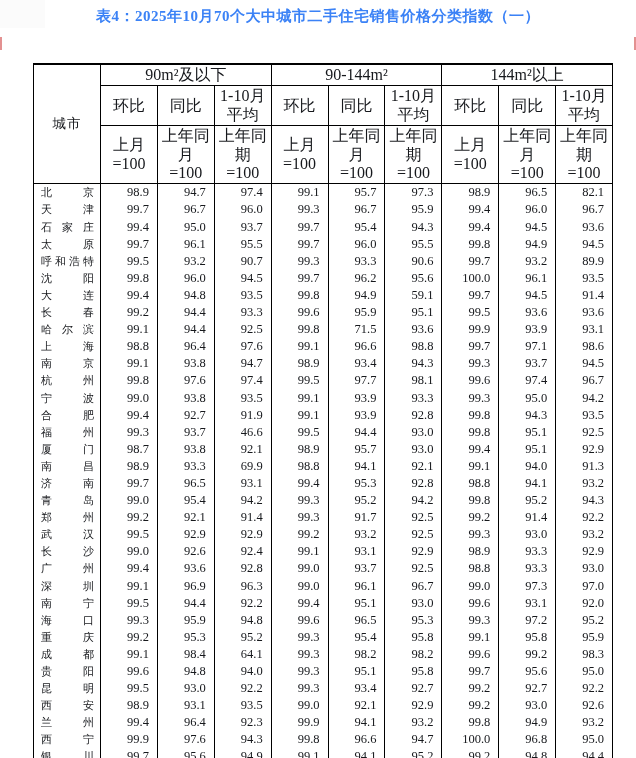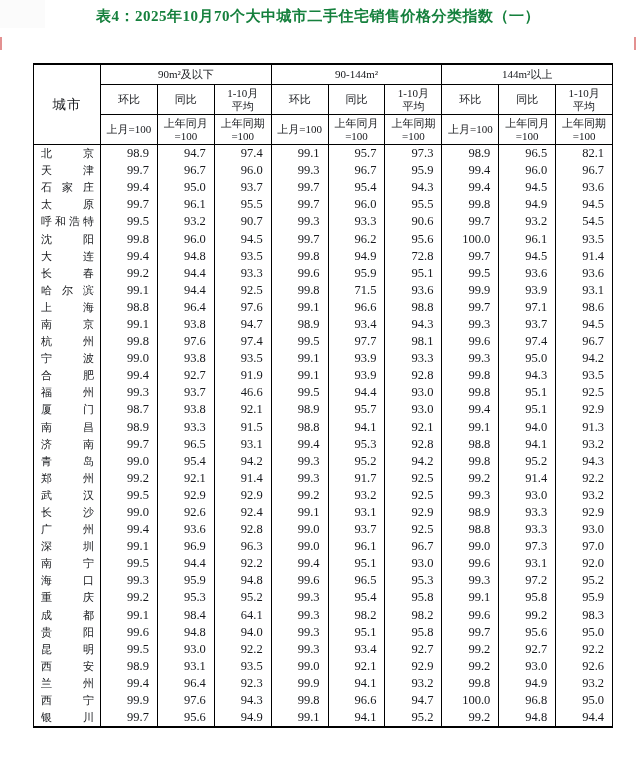--- a/index.html
+++ b/index.html
@@ -17,41 +17,41 @@
   }
   .page-title {
     position: absolute;
     top: 7px;
     left: 0;
     width: 636px;
     text-align: center;
     font-size: 15px;
     font-weight: bold;
     letter-spacing: 0.5px;
-    color: #15803d;
+    color: #3b82f6;
     white-space: nowrap;
   }
   table.idx {
     position: absolute;
     left: 33px;
     top: 63px;
     width: 579px;
     border-collapse: collapse;
     table-layout: fixed;
     border-top: 2px solid #000;
     border-bottom: 2px solid #000;
     border-left: 1px solid #000;
     border-right: 1px solid #000;
   }
   col.c-city { width: 67px; }
   col.c-val  { width: 56.9px; }
   th {
     border: 1px solid #000;
     font-weight: normal;
-    font-size: 11px;
+    font-size: 16px;
     text-align: center;
     vertical-align: middle;
     padding: 1px 2px;
     line-height: 1.15;
     color: #16181c;
   }
   tr.h-group th { height: 17px; }
   tr.h-metric th { height: 27px; white-space: pre-line; }
   tr.h-base th { height: 27px; white-space: pre-line; }
   th.city-head { font-size: 13.5px; letter-spacing: 1px; margin-top: 16px; }
@@ -200,42 +200,42 @@
       <tr>
         <td class="city">呼和浩特</td>
         <td class="val">99.5</td>
         <td class="val">93.2</td>
         <td class="val">90.7</td>
         <td class="val">99.3</td>
         <td class="val">93.3</td>
         <td class="val">90.6</td>
         <td class="val">99.7</td>
         <td class="val">93.2</td>
-        <td class="val">54.5</td>
+        <td class="val">89.9</td>
       </tr>
       <tr>
         <td class="city">沈 阳</td>
         <td class="val">99.8</td>
         <td class="val">96.0</td>
         <td class="val">94.5</td>
         <td class="val">99.7</td>
         <td class="val">96.2</td>
         <td class="val">95.6</td>
         <td class="val">100.0</td>
         <td class="val">96.1</td>
         <td class="val">93.5</td>
       </tr>
       <tr>
         <td class="city">大 连</td>
         <td class="val">99.4</td>
         <td class="val">94.8</td>
         <td class="val">93.5</td>
         <td class="val">99.8</td>
         <td class="val">94.9</td>
-        <td class="val">72.8</td>
+        <td class="val">59.1</td>
         <td class="val">99.7</td>
         <td class="val">94.5</td>
         <td class="val">91.4</td>
       </tr>
       <tr>
         <td class="city">长 春</td>
         <td class="val">99.2</td>
         <td class="val">94.4</td>
         <td class="val">93.3</td>
         <td class="val">99.6</td>
@@ -338,21 +338,21 @@
         <td class="val">95.7</td>
         <td class="val">93.0</td>
         <td class="val">99.4</td>
         <td class="val">95.1</td>
         <td class="val">92.9</td>
       </tr>
       <tr>
         <td class="city">南 昌</td>
         <td class="val">98.9</td>
         <td class="val">93.3</td>
-        <td class="val">91.5</td>
+        <td class="val">69.9</td>
         <td class="val">98.8</td>
         <td class="val">94.1</td>
         <td class="val">92.1</td>
         <td class="val">99.1</td>
         <td class="val">94.0</td>
         <td class="val">91.3</td>
       </tr>
       <tr>
         <td class="city">济 南</td>
         <td class="val">99.7</td>

